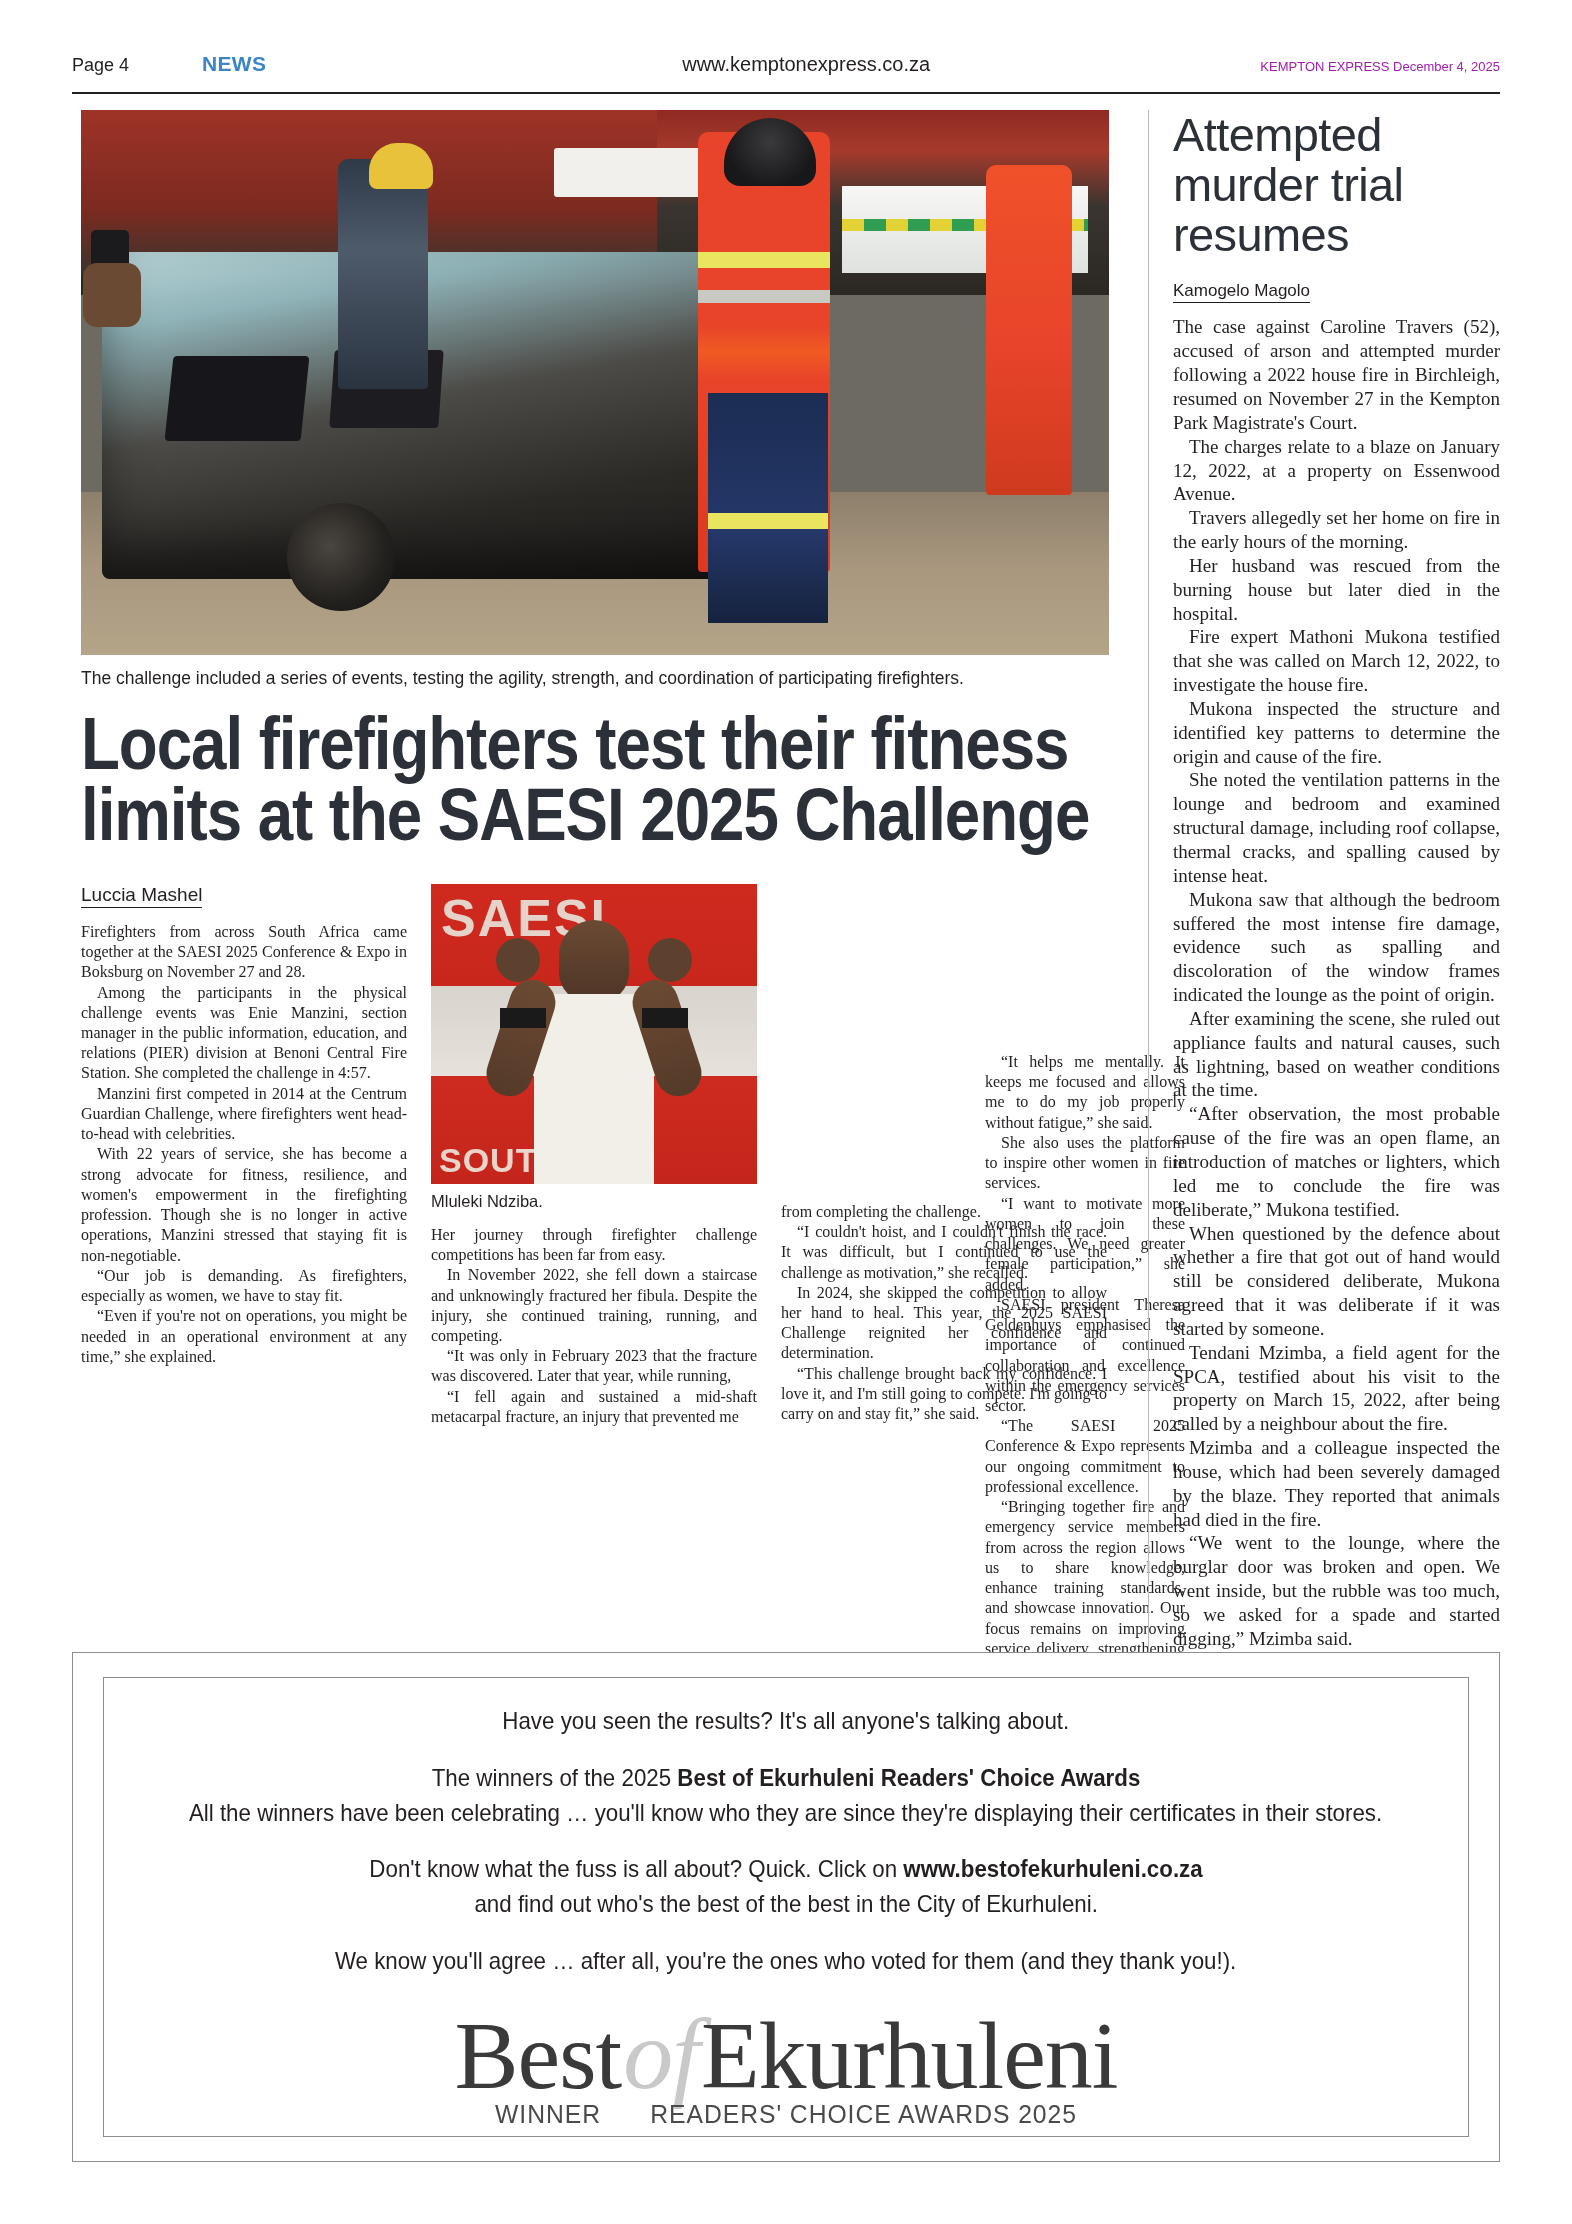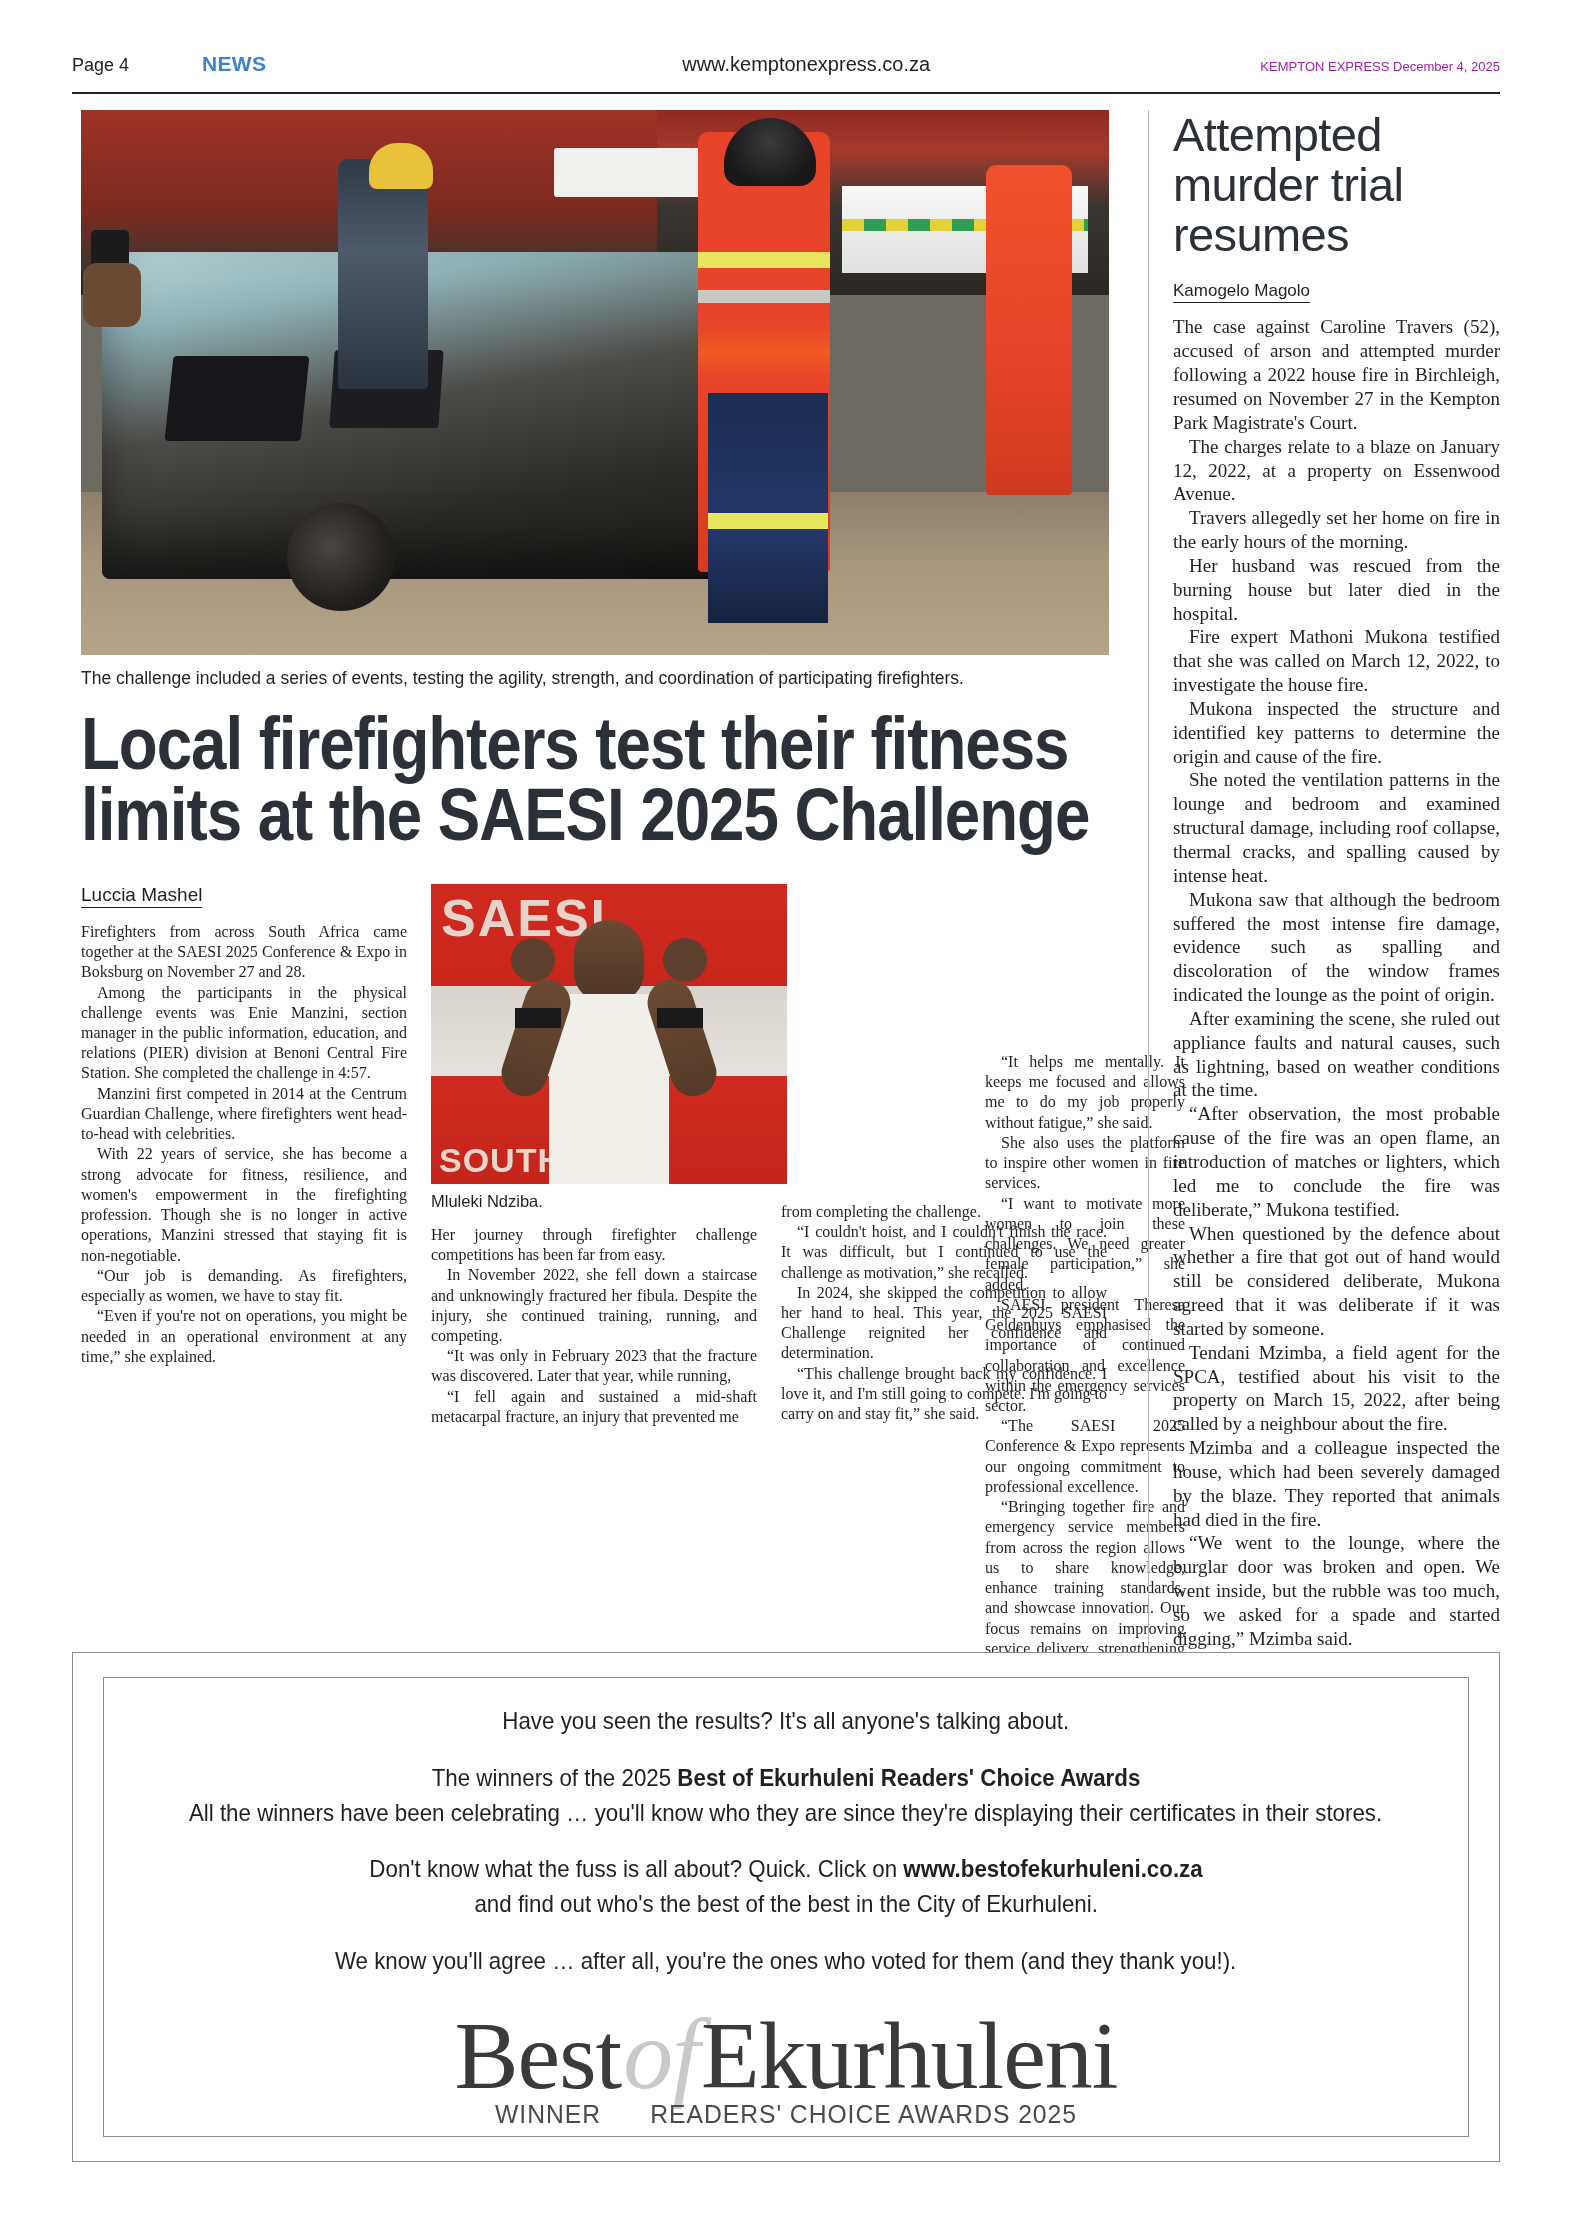--- a/index.html
+++ b/index.html
@@ -134,21 +134,21 @@
     font-size:19px; color:#231f20;
     border-bottom:1.5px solid #231f20;
     display:inline-block; padding-bottom:1px; margin-bottom:14px;
   }
   .bodytext { font-size:16px; line-height:1.265; text-align:justify; }
   .bodytext p { margin:0; text-indent:16px; }
   .bodytext p.first { text-indent:0; }
 
   .inset-wrap { width:326px; }
   .inset-photo {
-    width:356px; height:300px; position:relative; overflow:hidden;
+    width:326px; height:300px; position:relative; overflow:hidden;
     background:#7f1d1d;
   }
   .ip-bg { position:absolute; inset:0;
     background:linear-gradient(180deg,#d02a1f 0%,#c8261c 34%,#d8d4cd 34%,#e6e2db 64%,#cf2b20 64%,#c4251b 100%); }
   .ip-top-text { position:absolute; left:10px; top:4px; font-family:"Liberation Sans",sans-serif;
     font-weight:bold; font-size:52px; color:#e8e2d8; letter-spacing:2px; opacity:.92;}
   .ip-bot-text { position:absolute; left:8px; bottom:4px; font-family:"Liberation Sans",sans-serif;
     font-weight:bold; font-size:34px; color:#efe8dd; letter-spacing:1px; opacity:.9;}
   .ip-person { position:absolute; left:50%; top:12%; transform:translateX(-50%);
     width:200px; height:268px; }

